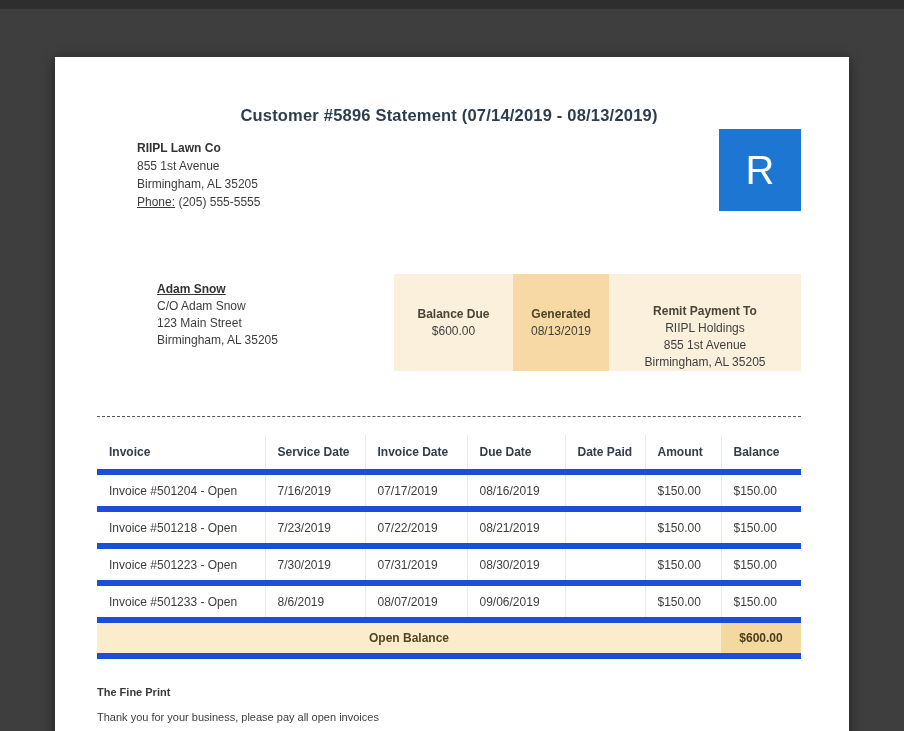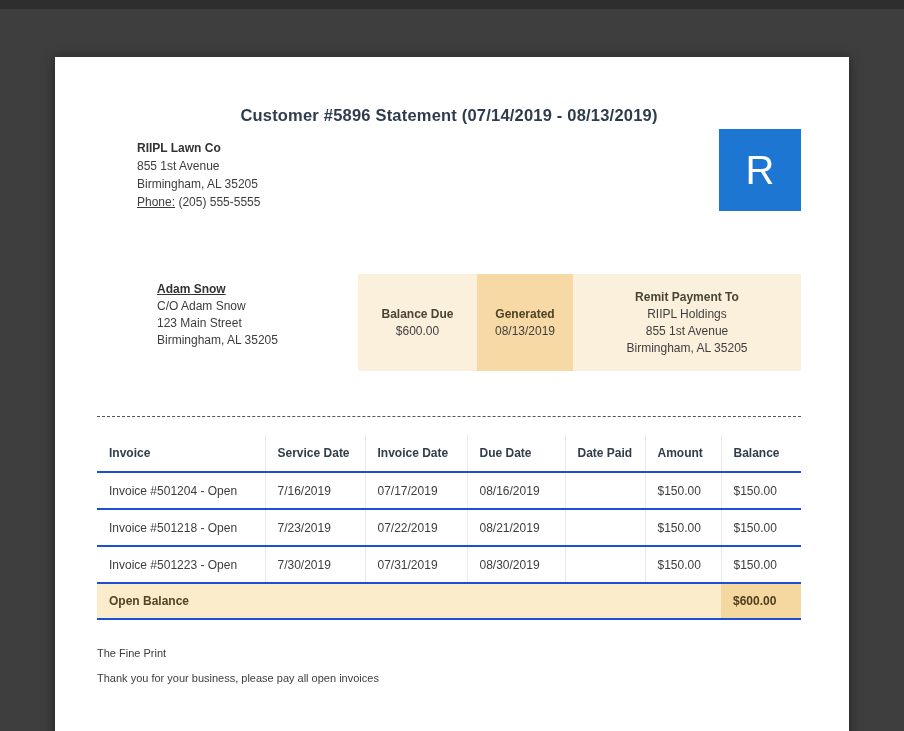--- a/index.html
+++ b/index.html
@@ -38,35 +38,35 @@
   .customer-name { font-weight:bold; color:#333;text-decoration:underline; }
   .summary-bar { display:flex; height:97px; }
   .summary-cell {
     display:flex; flex-direction:column; justify-content:center; align-items:center;
     text-align:center; font-size:12px; line-height:17px; background:#fbf0dc; color:#3f3f3f;
   }
   .summary-cell .lbl { font-weight:bold; color:#4a4435; }
   .cell-balance { width:119px; }
   .cell-generated { width:96px; background:#f6d9a4; }
   .cell-generated .lbl { color:#4d4327; }
-  .cell-remit { width:228px; }
+  .cell-remit { width:192px;justify-content:flex-end; }
   .dashed-divider { margin-top:45px; border-top:1px dashed #555555; height:0; }
   table.invoice-table { border-collapse:collapse; width:704px; margin-top:18px; table-layout:fixed; }
   .invoice-table th, .invoice-table td {
-    border-bottom:2px solid #1d4ed8; padding:0 12px; font-size:12px; height:37px;
+    border-bottom:6px solid #1d4ed8; padding:0 12px; font-size:12px; height:37px;
     text-align:left; vertical-align:middle; overflow:hidden; white-space:nowrap;
   }
   .invoice-table th + th, .invoice-table tbody td + td { border-left:1px solid #e9e9e9; }
   .invoice-table thead th { color:#313d49; font-weight:bold; }
   .invoice-table tbody td { color:#3d3d3d; }
   .invoice-table tfoot td {
-    background:#fbeccb; font-weight:bold; color:#55441f; height:36px;
+    background:#fbeccb; font-weight:bold; color:#55441f; height:36px;text-align:center;
   }
   .invoice-table tfoot td.footer-balance { background:#f5d7a0; color:#4d3d1b; }
-  .fine-print-heading { margin-top:27px; font-size:11px; font-weight:normal; color:#3a3a3a; }
+  .fine-print-heading { margin-top:27px; font-size:11px; font-weight:bold; color:#3a3a3a; }
   .fine-print-body { margin-top:13px; font-size:11px; color:#3d3d3d; }
 </style>
 </head>
 <body>
 
 <div class="viewport">
   <div class="page">
 
     <div class="doc-title">Customer #5896 Statement (07/14/2019 - 08/13/2019)</div>
 
@@ -152,20 +152,29 @@
         </tr>
         <tr>
           <td>Invoice #501223 - Open</td>
           <td>7/30/2019</td>
           <td>07/31/2019</td>
           <td>08/30/2019</td>
           <td></td>
           <td>$150.00</td>
           <td>$150.00</td>
         </tr>
+        <tr>
+          <td>Invoice #501233 - Open</td>
+          <td>8/6/2019</td>
+          <td>08/07/2019</td>
+          <td>09/06/2019</td>
+          <td></td>
+          <td>$150.00</td>
+          <td>$150.00</td>
+        </tr>
       </tbody>
       <tfoot>
         <tr>
           <td colspan="6">Open Balance</td>
           <td class="footer-balance">$600.00</td>
         </tr>
       </tfoot>
     </table>
 
     <div class="fine-print-heading">The Fine Print</div>

